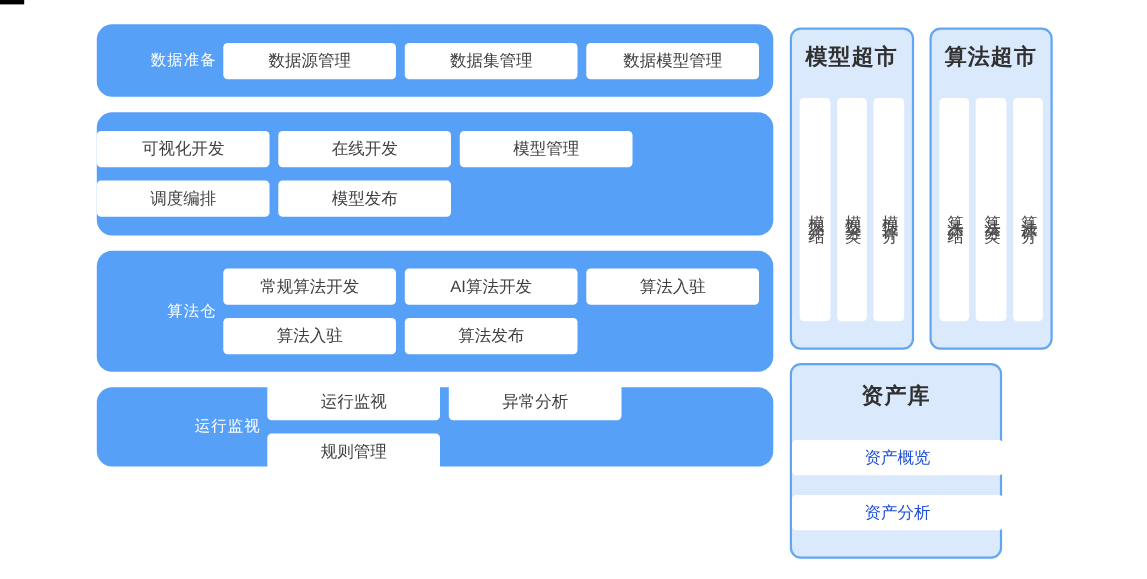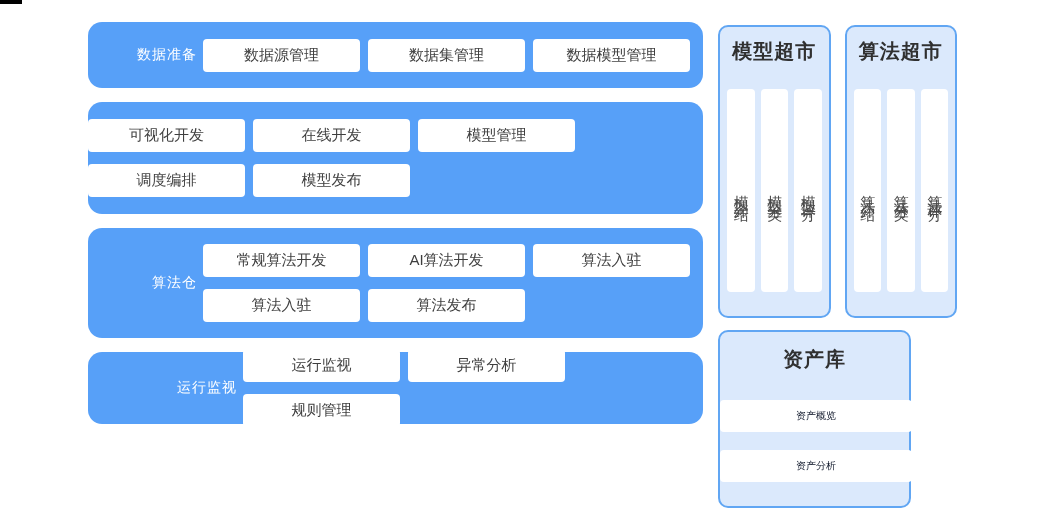--- a/index.html
+++ b/index.html
@@ -59,21 +59,21 @@
     margin-top:12px;width:193px;height:178px;box-sizing:border-box;
     background:#DBE9FC;border:2px solid #61A6F3;border-radius:10px;
   }
   .asset-title{
     text-align:center;margin-top:14px;
     font-size:20px;font-weight:bold;color:#303030;letter-spacing:1px;
   }
   .abtn{
     width:192px;height:32px;background:#ffffff;border-radius:4px;
     margin:18px auto 0;display:flex;align-items:center;justify-content:center;
-    font-size:10px;color:#0f172a;cursor:pointer;
+    font-size:15px;color:#1d4ed8;cursor:pointer;
   }
   .abtn.first{margin-top:27px;}
 </style>
 </head>
 <body>
 
 <div class="corner-mark"></div>
 
 <div class="left-col">
 

